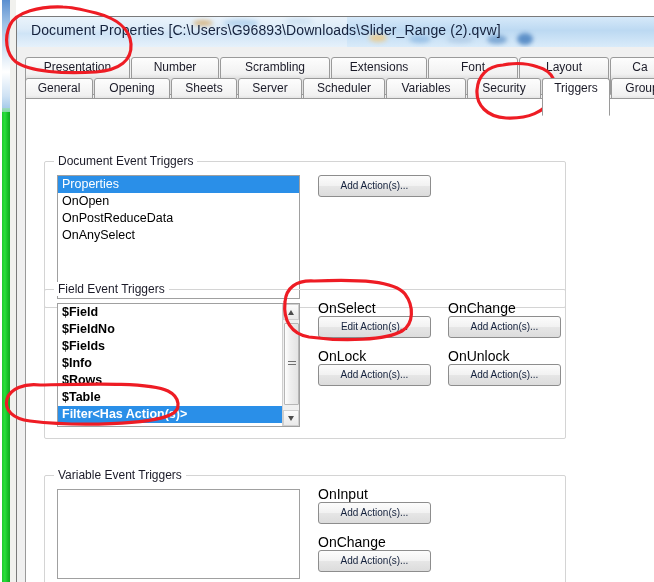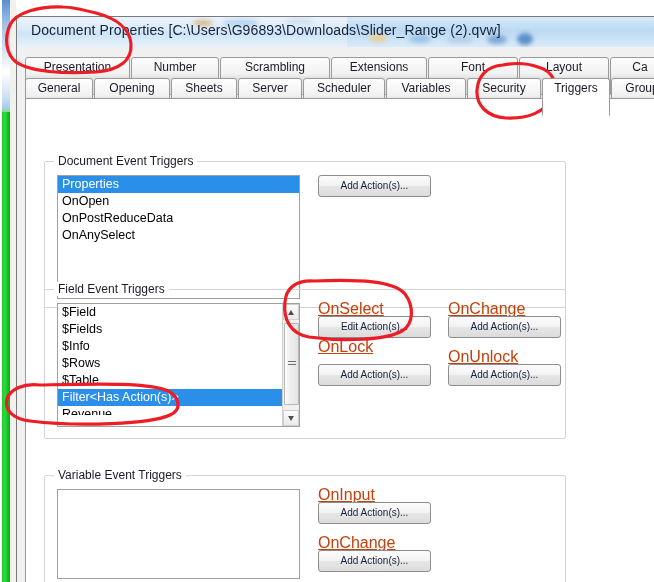--- a/index.html
+++ b/index.html
@@ -176,21 +176,21 @@
     border: 1px solid #8d8d8d;
     border-radius: 3px;
     font-size: 10px; color: #14213c;
     text-align: center;
     box-sizing: border-box;
     cursor: default;
   }
 
   .fieldlabel {
     position: absolute;
-    font-size: 16px; color: #c2410c; white-space: nowrap; text-decoration: underline;
+    font-size: 14px; color: #000000; white-space: nowrap;
   }
 
   
   .pen { position: absolute; left: 0; top: 0; width: 654px; height: 582px; pointer-events: none; }
 </style>
 </head>
 <body>
 
 <div id="root">
 
@@ -236,22 +236,23 @@
             </div>
         </div>
 
         <div class="btn" style="left:273px; top:13px; width:113px;">Add Action(s)...</div>
       </div>
 
       <div class="group" style="left:18px; top:190px; width:520px; height:148px;">
         <div class="group-title">Field Event Triggers</div>
 
         <div class="listbox" style="left:12px; top:13px; width:243px; height:124px;">
-          <div id="field-list" style="position:absolute; left:0; top:0; right:13px;">
+          <div id="field-list" style="position:absolute; left:0; top:0; right:13px;font-weight:bold;">
               <div class="list-item">$Field</div>
+              <div class="list-item">$FieldNo</div>
               <div class="list-item">$Fields</div>
               <div class="list-item">$Info</div>
               <div class="list-item">$Rows</div>
               <div class="list-item">$Table</div>
               <div class="list-item selected">Filter&lt;Has Action(s)&gt;</div>
               <div class="list-item clipped">Revenue</div>
             </div>
           <div class="vscroll">
             <div class="arrow up">
                 <i></i>
@@ -264,21 +265,21 @@
               </div>
           </div>
         </div>
 
         <div class="fieldlabel" style="left:273px; top:10px;">OnSelect</div>
         <div class="btn" style="left:273px; top:26px; width:113px;">Edit Action(s)...</div>
 
         <div class="fieldlabel" style="left:403px; top:10px;">OnChange</div>
         <div class="btn" style="left:403px; top:26px; width:113px;">Add Action(s)...</div>
 
-        <div class="fieldlabel" style="left:273px; top:48px;">OnLock</div>
+        <div class="fieldlabel" style="left:273px; top:58px;">OnLock</div>
         <div class="btn" style="left:273px; top:74px; width:113px;">Add Action(s)...</div>
 
         <div class="fieldlabel" style="left:403px; top:58px;">OnUnlock</div>
         <div class="btn" style="left:403px; top:74px; width:113px;">Add Action(s)...</div>
       </div>
 
       <div class="group" style="left:18px; top:376px; width:520px; height:110px;">
         <div class="group-title">Variable Event Triggers</div>
 
         <div class="listbox" style="left:12px; top:13px; width:243px; height:90px;">

